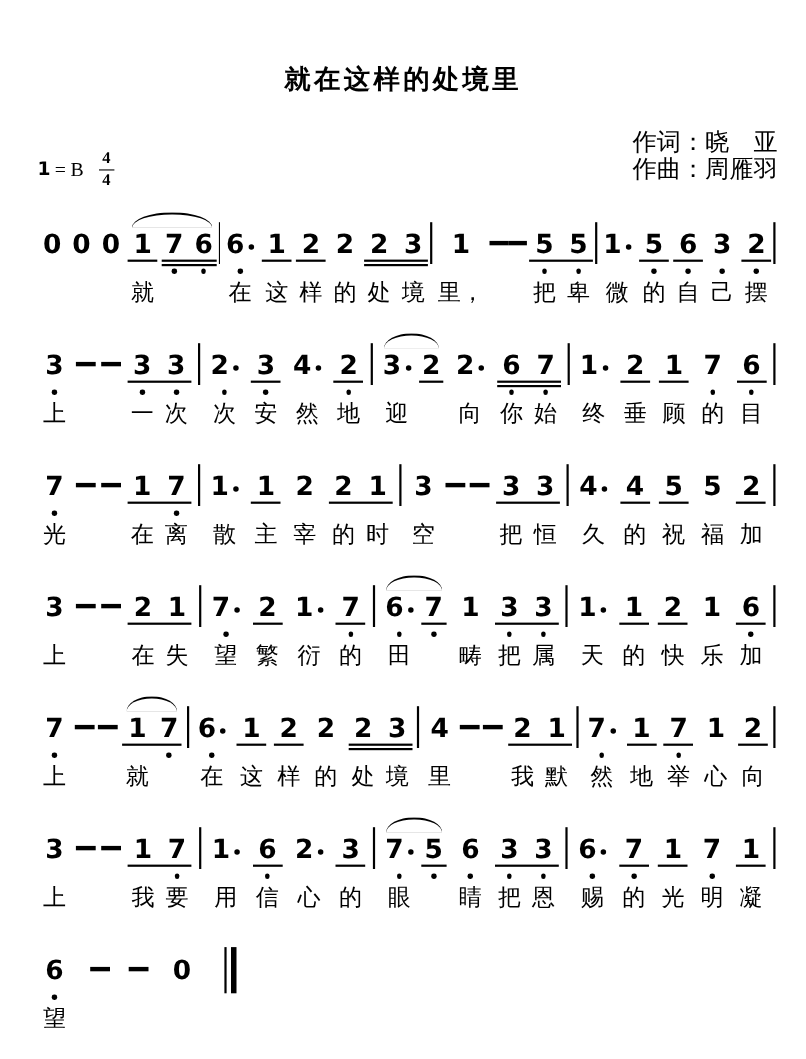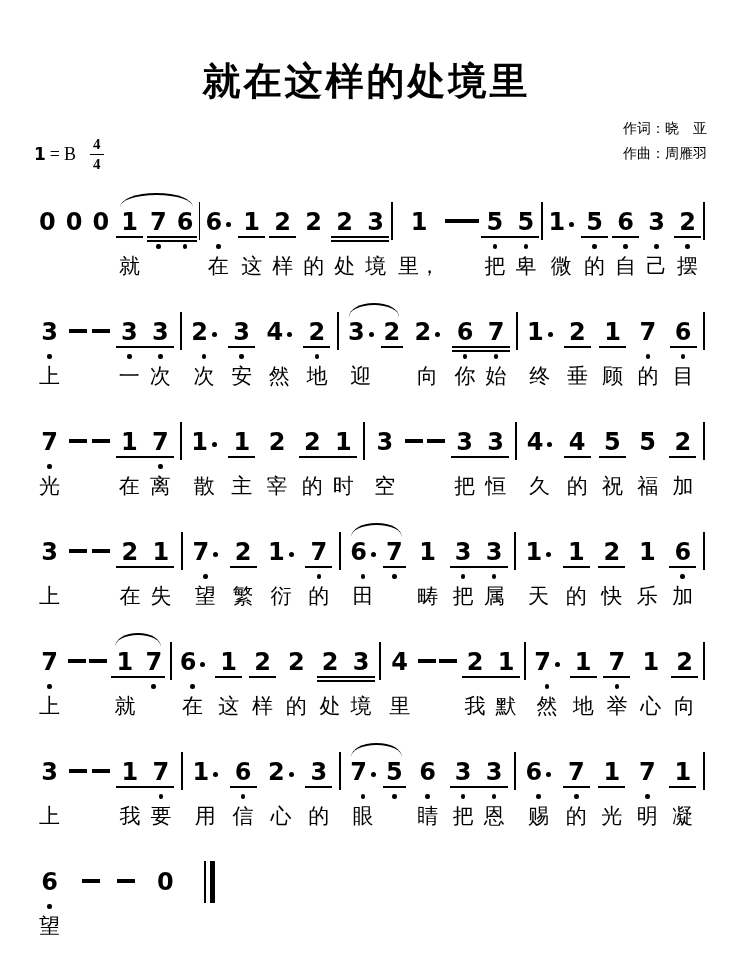--- a/index.html
+++ b/index.html
@@ -1,20 +1,20 @@
 <!DOCTYPE html>
 <html><head>
 <meta charset="utf-8">
 <style>
   html,body{margin:0;padding:0;background:#ffffff;}
   .page{position:relative;width:733px;height:963px;background:#fff;overflow:hidden;
         font-family:"Liberation Serif","DejaVu Serif",serif;color:#000;}
-  .title{margin:0;padding-top:56px;text-align:center;font-size:38px;font-weight:600;
+  .title{margin:0;padding-top:56px;text-align:center;font-size:24px;font-weight:600;
          letter-spacing:3px;}
-  .credits{position:absolute;top:116px;right:26px;font-size:14px;line-height:25px;text-align:left;}
+  .credits{position:absolute;top:116px;right:26px;font-size:22px;line-height:25px;text-align:left;}
   .keyrow{position:absolute;top:136px;left:34px;display:flex;align-items:center;font-size:18px;}
   .keynum{font-family:"DejaVu Sans","Liberation Sans",sans-serif;font-weight:bold;font-size:17px;}
   .keyeq{margin:0 4px;}
   .meter{display:inline-flex;flex-direction:column;align-items:center;margin-left:14px;
          font-weight:bold;font-size:15px;line-height:1.1;}
   .mtop{border-bottom:1.8px solid #000;padding:0 3px 1px;}
   .mbot{padding-top:1px;}
   .score{position:absolute;top:192px;left:0;right:0;}
   .line{display:flex;justify-content:space-between;align-items:flex-start;
         padding:14px 28px 0 34px;height:96px;}

